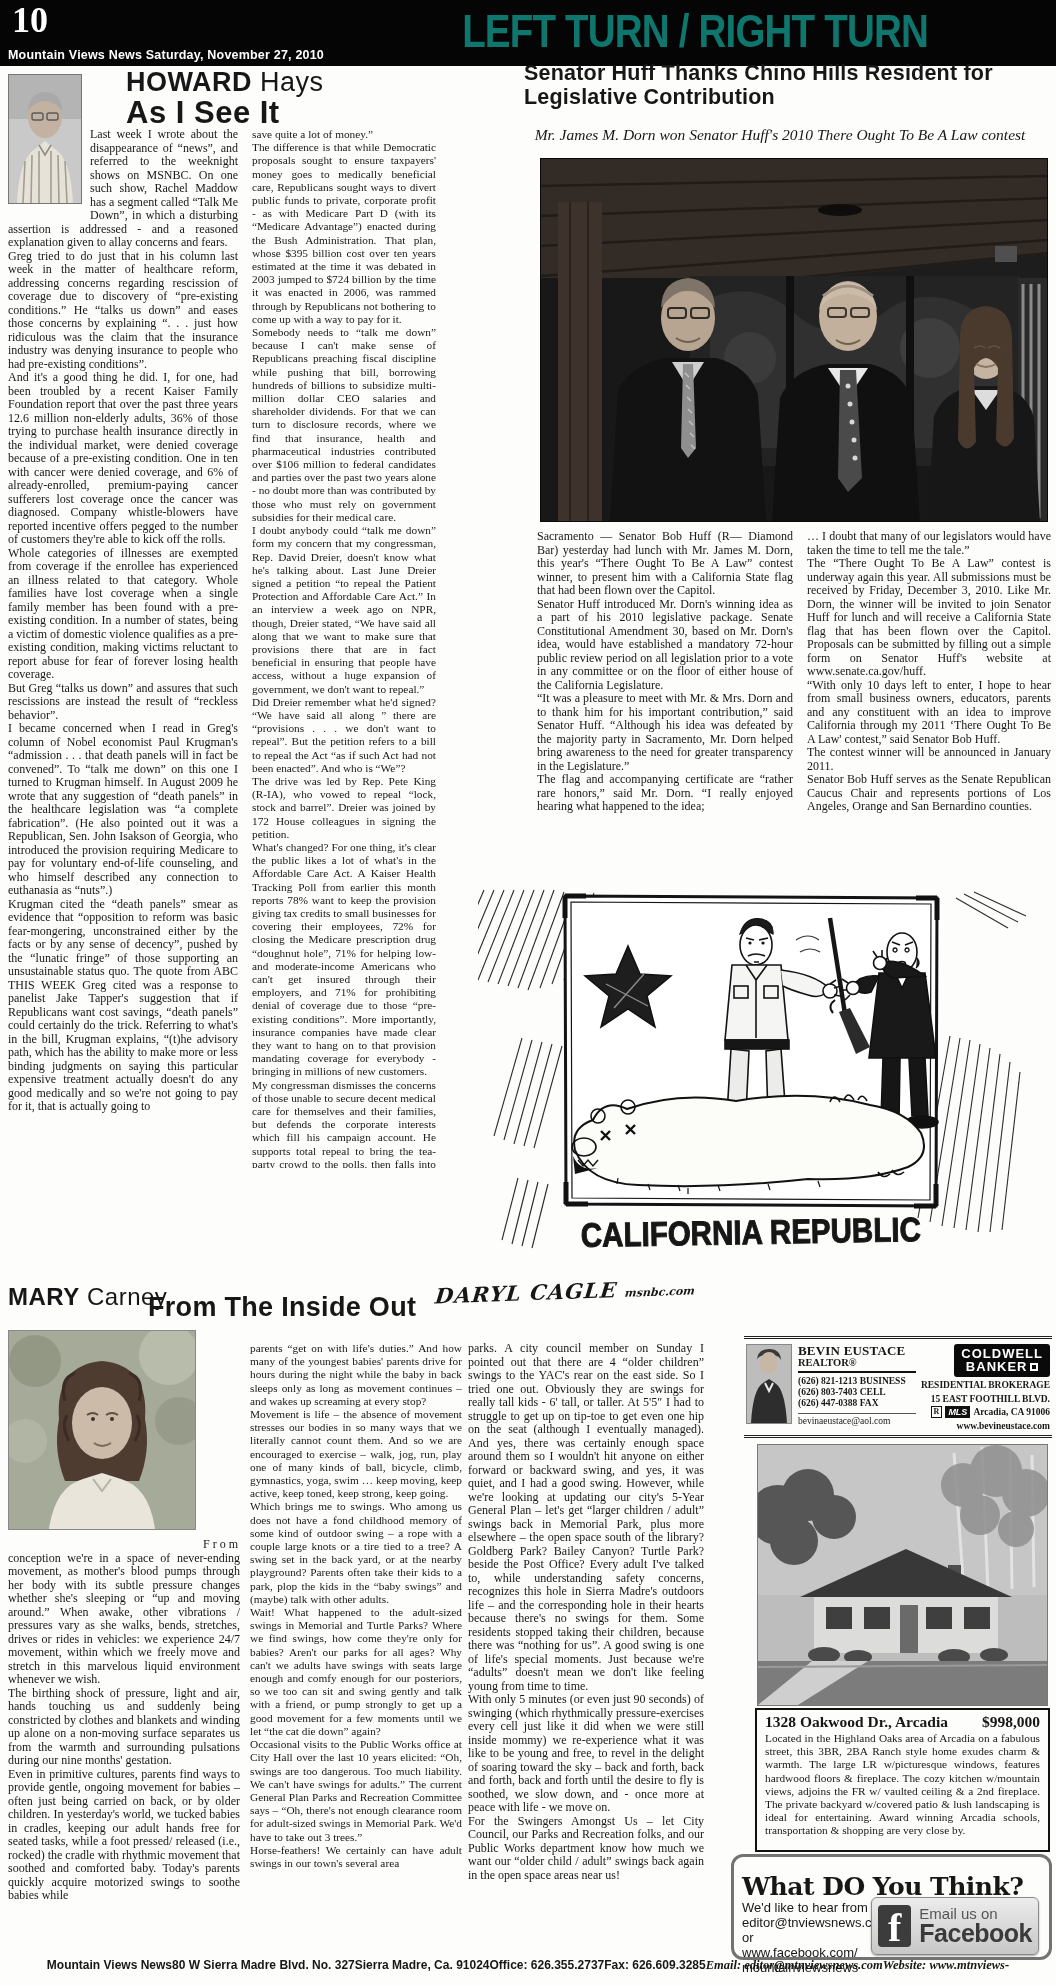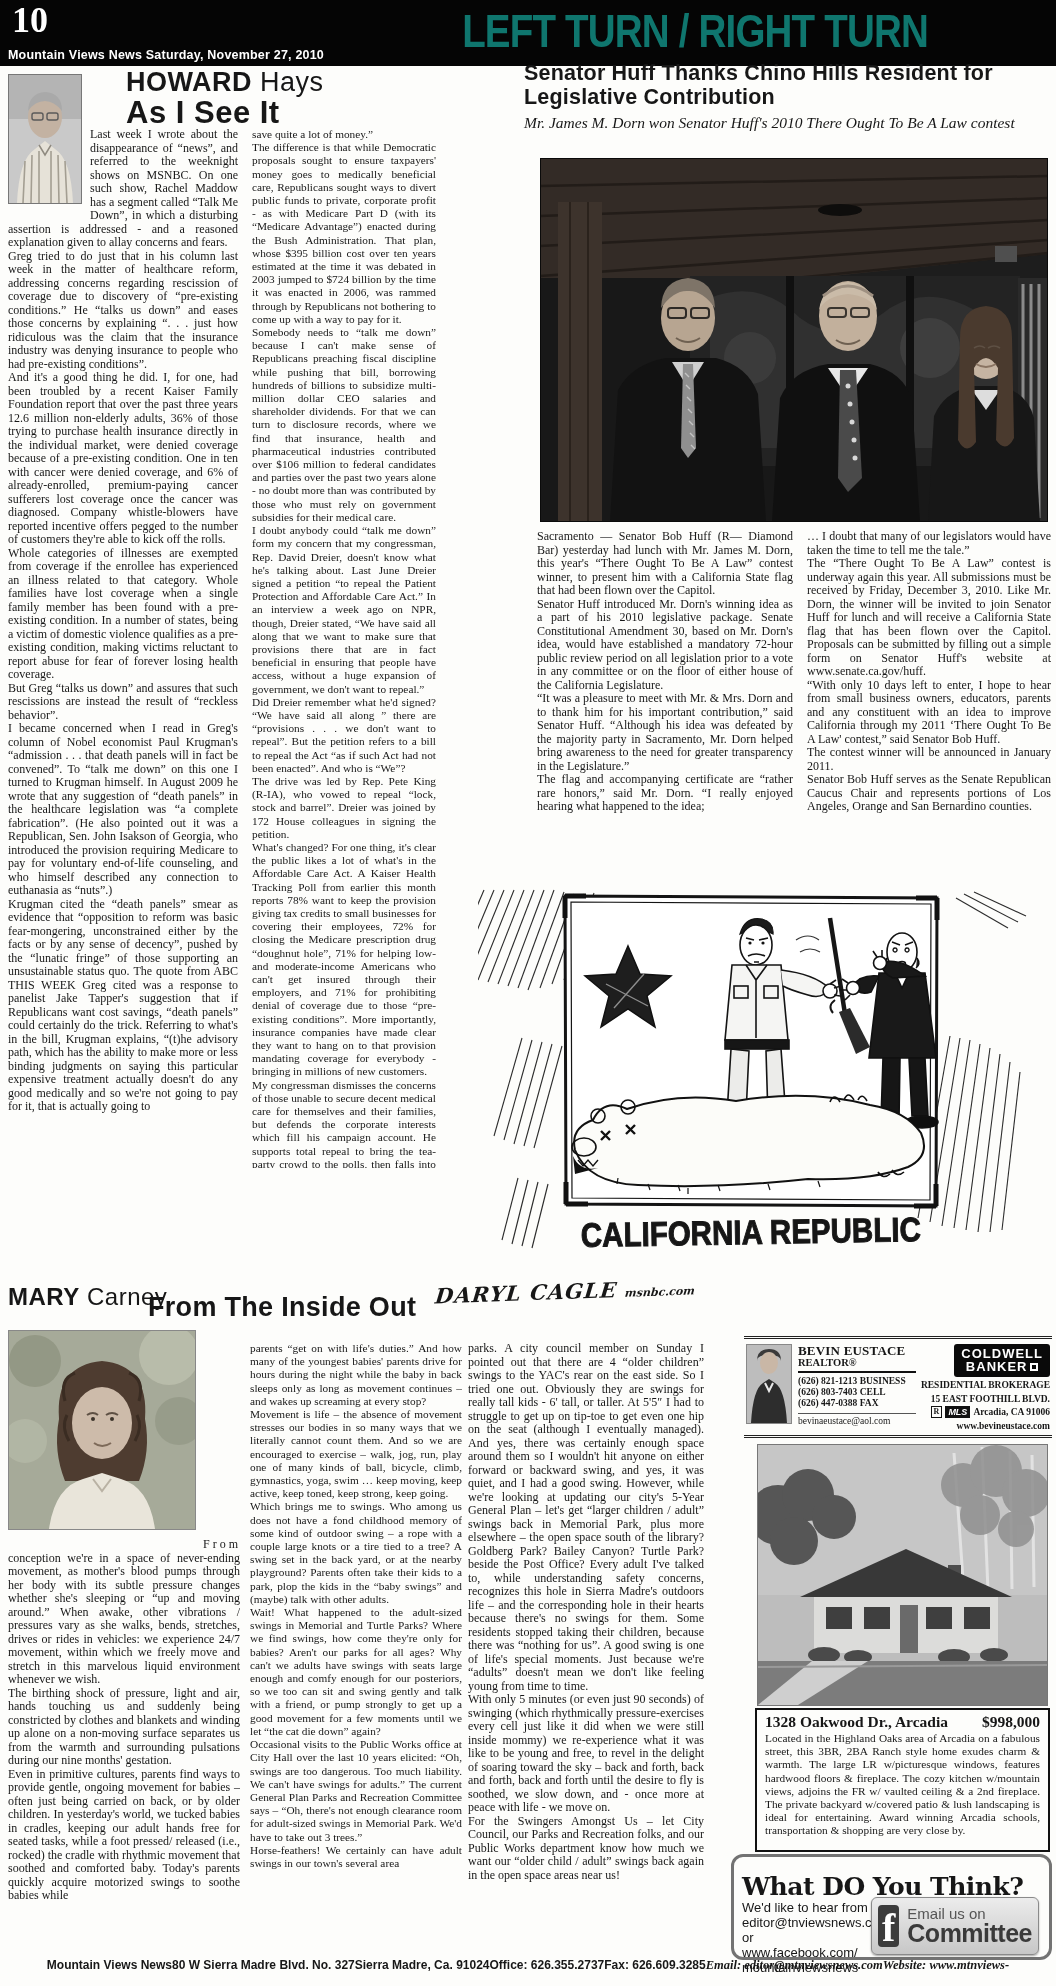--- a/index.html
+++ b/index.html
@@ -24,21 +24,21 @@
   .howard-name { left:126px; top:68px; font-family:"Liberation Sans", sans-serif; }
   .howard-kicker { font-size:27px; line-height:28px; letter-spacing:.5px; }
   .howard-kicker .b { font-weight:700; } .howard-kicker .l { font-weight:400; }
   .howard-title { font-size:31px; line-height:33px; font-weight:700; letter-spacing:.5px; }
   .howard-photo { left:8px; top:74px; width:74px; height:130px; border:1px solid #777; }
   .howard-col1 { left:8px;  top:128px; width:230px; height:1142px; }
   .howard-col2 { left:252px; top:128px; width:184px; height:1040px; }
   .photo-spacer { float:left; width:82px; height:82px; }
   
   .huff-headline { left:524px; top:62px; width:512px; font:700 21.5px/23.5px "Liberation Sans", sans-serif; letter-spacing:.2px; }
-  .huff-subhead  { left:524px; top:114px; width:512px; text-align:left; font:italic 15.5px/18px "Liberation Serif", serif; }
+  .huff-subhead  { left:524px; top:126px; width:512px; text-align:center; font:italic 15.5px/18px "Liberation Serif", serif; }
   .huff-photo { left:540px; top:158px; width:508px; height:364px; }
   .huff-col1 { left:537px; top:530px; width:256px; height:356px; }
   .huff-col2 { left:807px; top:530px; width:244px; height:356px; }
   
   .cartoon { left:478px; top:888px; width:576px; height:428px; }
   .cartoon-sig { left:436px; top:1280px; width:310px; transform:skewX(-8deg) rotate(-2deg); white-space:nowrap; }
   .cartoon-sig .nm { font:700 21px/22px "DejaVu Serif", serif; font-style:italic; letter-spacing:1px; }
   .cartoon-sig .st { font:700 11px/12px "DejaVu Serif", serif; font-style:italic; margin-left:4px; }
   
   .mary-name { left:8px; top:1284px; font-family:"Liberation Sans", sans-serif; font-size:24px; line-height:26px; letter-spacing:.5px; }
@@ -441,21 +441,21 @@
     <div class="feedback-lines">
       <div>editor@tnviewsnews.com</div>
       <div>or</div>
       <div>www.facebook.com/</div>
       <div>mountainviewsnews</div>
     </div>
     <div class="fb-badge">
       <div class="fb-square">f</div>
       <div class="fb-words">
         <div class="f1">Email us on</div>
-        <div class="f2">Committee</div>
+        <div class="f2">Facebook</div>
       </div>
     </div>
   </div>
 
   <div class="abs footer">
     <span>Mountain Views News</span>
     <span>80 W Sierra Madre Blvd.  No. 327</span>
     <span>Sierra Madre, Ca.  91024</span>
     <span>Office:  626.355.2737</span>
     <span>Fax:  626.609.3285</span>

